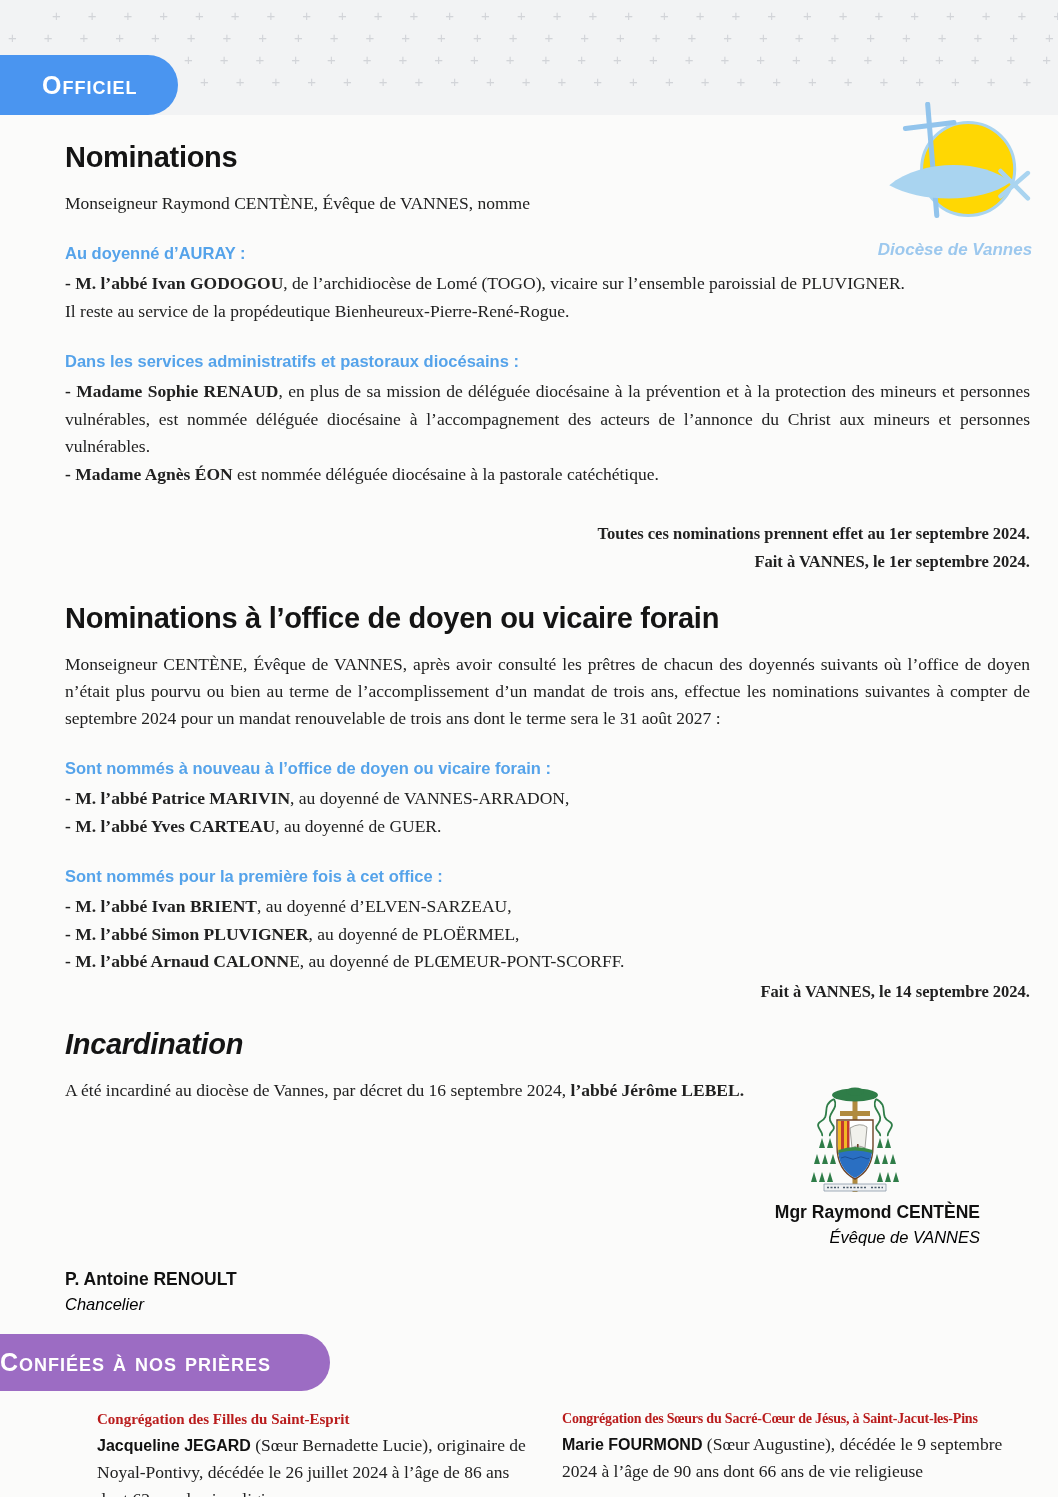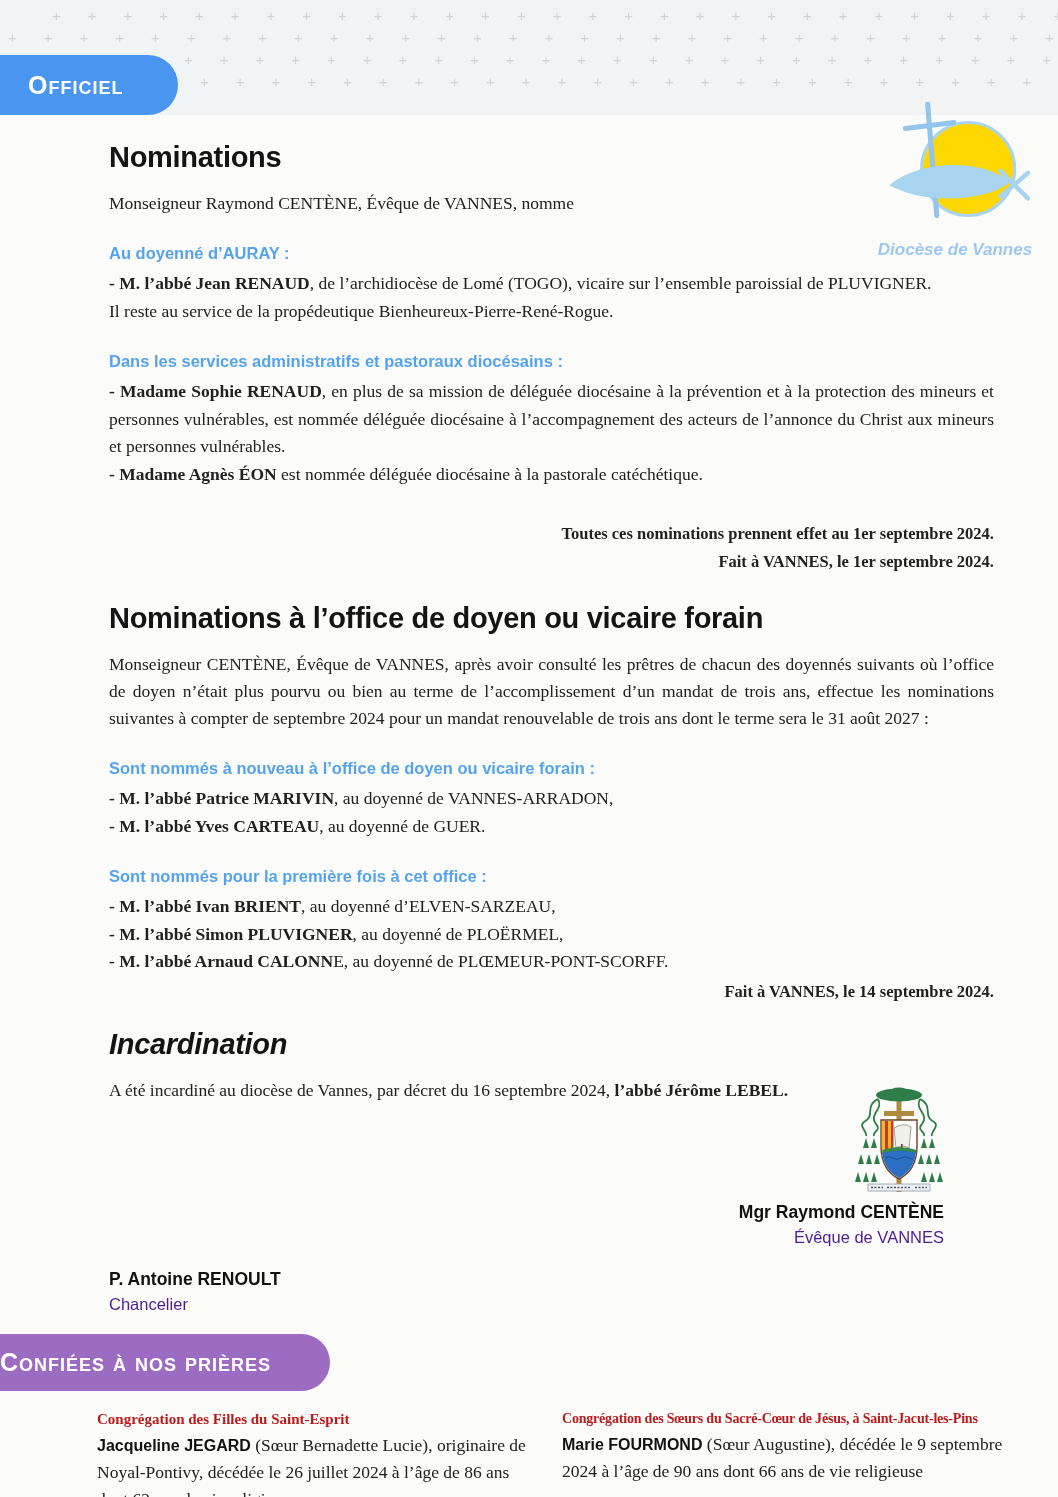--- a/index.html
+++ b/index.html
@@ -13,35 +13,35 @@
     white-space:nowrap;height:22px;line-height:22px;font-size:15px;
     letter-spacing:27px;color:#d2d4d8;font-family:"Liberation Sans",sans-serif;overflow:hidden;
   }
   .plus-row:nth-child(1){margin-top:5px;margin-left:52px;}
   .plus-row:nth-child(2){margin-left:8px;}
   .plus-row:nth-child(3){margin-left:184px;}
   .plus-row:nth-child(4){margin-left:200px;}
   
   .officiel-badge{
     position:absolute;top:55px;left:0;width:178px;height:60px;background:#4a95f0;
-    border-radius:0 30px 30px 0;display:flex;align-items:center;padding-left:28px;
+    border-radius:0 30px 30px 0;display:flex;align-items:center;padding-left:42px;
     box-sizing:border-box;z-index:5;
   }
   .badge-label{
     font-family:"Liberation Sans",sans-serif;font-variant:small-caps;font-weight:bold;
     font-size:25px;color:#ffffff;letter-spacing:1px;
   }
   
   .logo{position:absolute;top:102px;left:866px;width:178px;text-align:center;z-index:4;}
   .logo-caption{
     font-family:"Liberation Sans",sans-serif;font-weight:bold;font-style:italic;
     font-size:17px;color:#9cc8ee;margin-top:0px;
   }
   
-  .content{padding:26px 64px 0 65px;margin-left:44px;}
+  .content{padding:26px 28px 0 65px;}
   .sec-title{
     font-family:"Liberation Sans",sans-serif;font-weight:bold;font-size:29px;
     letter-spacing:-0.3px;color:#141414;margin:0;
   }
   .mt-doyens{margin-top:26px;}
   .mt-incard{margin-top:22px;font-style:italic;}
   .intro{font-size:17.5px;line-height:27px;margin:16px 0 0;text-align:justify;}
   .subhead{
     font-family:"Liberation Sans",sans-serif;font-weight:bold;font-size:16.5px;
     color:#55a3ea;margin:27px 0 7px;
@@ -53,21 +53,21 @@
   
   .incard{position:relative;}
   .arms{position:absolute;left:745px;top:58px;}
   .sigs{
     display:flex;justify-content:flex-end;gap:22px;margin-top:98px;padding-right:50px;
     font-family:"Liberation Sans",sans-serif;
     flex-direction:column;
   }
   .sig-col.right{text-align:right;}
   .sig-name{font-weight:bold;font-size:17.5px;color:#111;}
-  .sig-title{font-size:16.5px;color:#4c1d95;margin-top:5px;}
+  .sig-title{font-size:16.5px;color:#000000;margin-top:5px;font-style:italic;}
   
   .prayers-badge{
     margin-top:20px;width:330px;height:57px;background:#9c6cc3;border-radius:0 29px 29px 0;
     display:flex;align-items:center;box-sizing:border-box;
   }
   .prayers{display:flex;gap:32px;padding:20px 40px 0 97px;}
   .pr-col-left{width:433px;flex:none;}
   .pr-col-right{flex:1;min-width:0;}
   .pr-heading{
     font-family:Liberation Serif, serif;font-weight:bold;font-size:15px;
@@ -104,21 +104,21 @@
     </svg>
     <div class="logo-caption">Diocèse de Vannes</div>
   </div>
 
   <div class="content">
 
     <h1 class="sec-title">Nominations</h1>
     <p class="intro">Monseigneur Raymond CENTÈNE, Évêque de VANNES, nomme</p>
 
     <div class="subhead">Au doyenné d’AURAY :</div>
-    <p class="item"><span class="b">- M. l’abbé Jean RENAUD</span><span>, de l’archidiocèse de Lomé (TOGO), vicaire sur l’ensemble paroissial de PLUVIGNER.</span></p>
+    <p class="item"><span class="b">- M. l’abbé Ivan GODOGOU</span><span>, de l’archidiocèse de Lomé (TOGO), vicaire sur l’ensemble paroissial de PLUVIGNER.</span></p>
     <p class="item"><span class="b"></span><span>Il reste au service de la propédeutique Bienheureux-Pierre-René-Rogue.</span></p>
 
     <div class="subhead">Dans les services administratifs et pastoraux diocésains :</div>
     <p class="item"><span class="b">- Madame Sophie RENAUD</span><span>, en plus de sa mission de déléguée diocésaine à la prévention et à la protection des mineurs et personnes vulnérables, est nommée déléguée diocésaine à l’accompagnement des acteurs de l’annonce du Christ aux mineurs et personnes vulnérables.</span></p>
     <p class="item"><span class="b">- Madame Agnès ÉON</span><span> est nommée déléguée diocésaine à la pastorale catéchétique.</span></p>
 
     <div class="notes">
       <div>Toutes ces nominations prennent effet au 1er septembre 2024.</div>
       <div>Fait à VANNES, le 1er septembre 2024.</div>
     </div>

